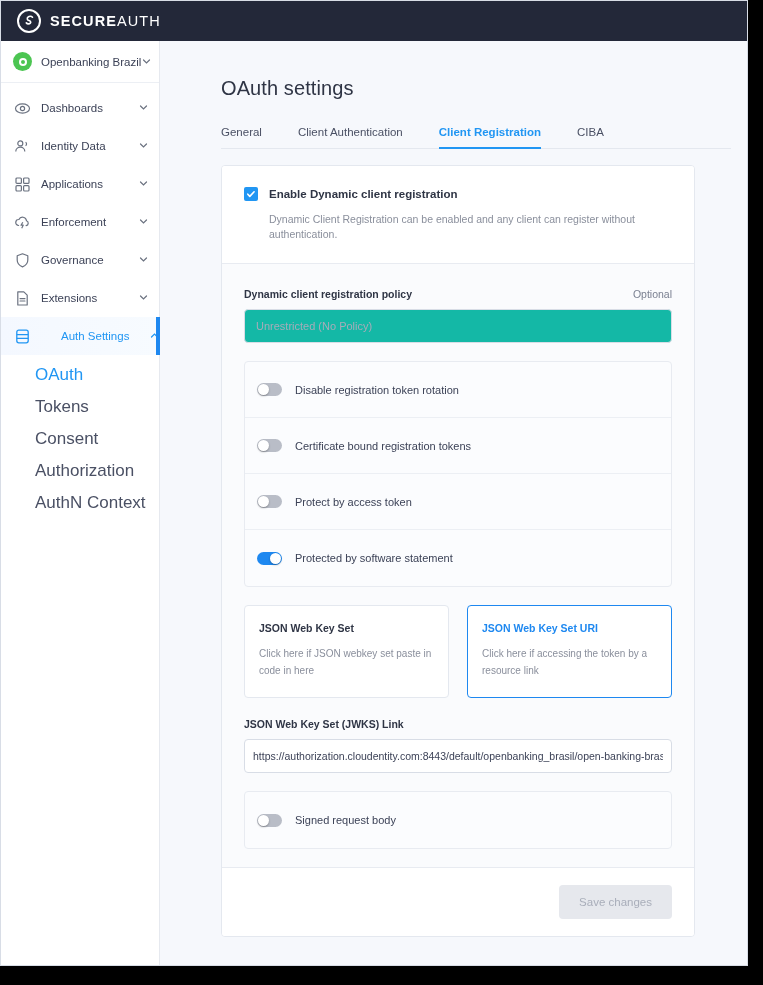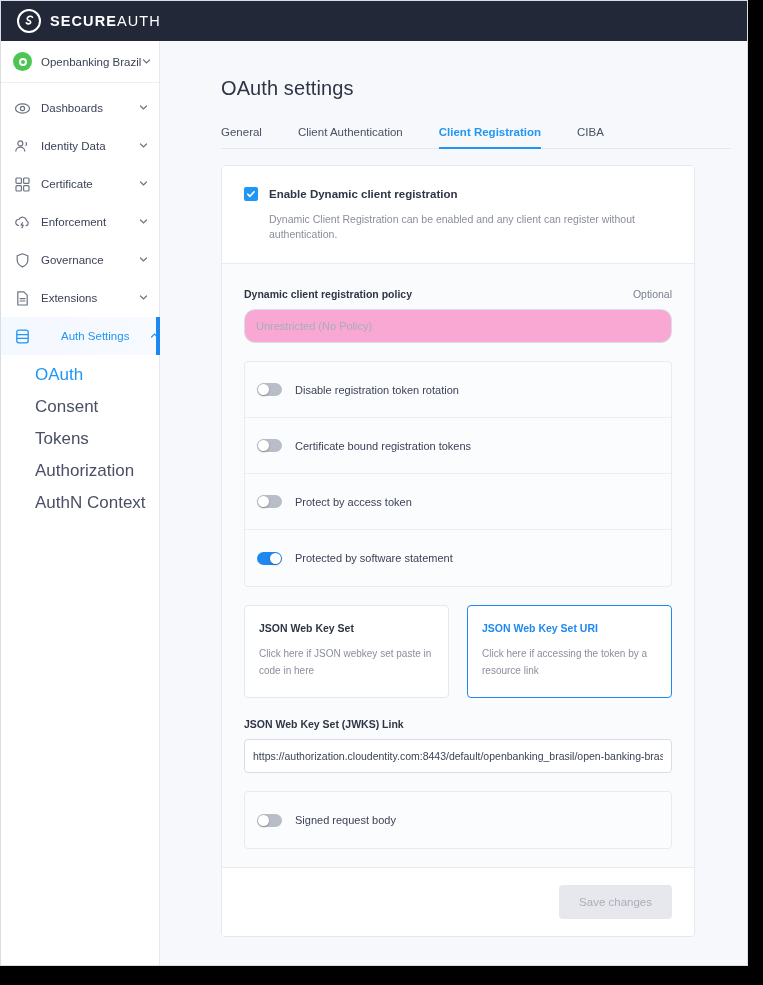--- a/index.html
+++ b/index.html
@@ -218,23 +218,23 @@
     font-weight: 700;
     color: #2f3545;
   }
   .field-optional {
     font-size: 10.5px;
     color: #7a8091;
   }
   .text-input {
     width: 100%;
     height: 34px;
-    background: #f9a8d4;
+    background: #14b8a6;
     border: 1px solid #d8dde6;
-    border-radius: 11px;
+    border-radius: 4px;
     padding: 0 11px;
     font-size: 11px;
     color: #3c4257;
     font-family: "Liberation Sans", sans-serif;
     outline: none;
   }
   .text-input::placeholder { color: #a7acb9; }
 
   .toggle-group {
     margin-top: 18px;
@@ -407,21 +407,21 @@
 
         <div class="nav-item">
           <span class="ico">
             <svg width="17" height="17" viewBox="0 0 17 17">
                 <rect x="2" y="2" width="5.4" height="5.4" rx="1" stroke="currentColor" stroke-width="1.2" fill="none"></rect>
                 <rect x="9.6" y="2" width="5.4" height="5.4" rx="1" stroke="currentColor" stroke-width="1.2" fill="none"></rect>
                 <rect x="2" y="9.6" width="5.4" height="5.4" rx="1" stroke="currentColor" stroke-width="1.2" fill="none"></rect>
                 <rect x="9.6" y="9.6" width="5.4" height="5.4" rx="1" stroke="currentColor" stroke-width="1.2" fill="none"></rect>
               </svg>
           </span>
-          <span class="lbl">Certificate</span>
+          <span class="lbl">Applications</span>
           <span class="chev"><svg width="11" height="11" viewBox="0 0 11 11">
                 <path d="M2.5 4L5.5 7L8.5 4" stroke="currentColor" stroke-width="1.2" fill="none" stroke-linecap="round"></path>
               </svg></span>
         </div>
 
         <div class="nav-item">
           <span class="ico">
             <svg width="17" height="17" viewBox="0 0 17 17">
                 <path d="M4.6 11.5a3 3 0 01.3-6 4 4 0 017.6 1.2 2.6 2.6 0 01-.4 5" stroke="currentColor" stroke-width="1.2" fill="none" stroke-linecap="round"></path>
                 <path d="M8.8 8.2L7 11.2h2.2l-1.5 3" stroke="currentColor" stroke-width="1.2" fill="none" stroke-linejoin="round"></path>
@@ -467,22 +467,22 @@
               </svg>
           </span>
           <span class="lbl">Auth Settings</span>
           <span class="chev" style="color:#2196f3"><svg width="11" height="11" viewBox="0 0 11 11">
                 <path d="M2.5 7L5.5 4L8.5 7" stroke="currentColor" stroke-width="1.2" fill="none" stroke-linecap="round"></path>
               </svg></span>
         </div>
 
         <div class="subnav">
           <div class="subnav-item active">OAuth</div>
+          <div class="subnav-item">Tokens</div>
           <div class="subnav-item">Consent</div>
-          <div class="subnav-item">Tokens</div>
           <div class="subnav-item">Authorization</div>
           <div class="subnav-item">AuthN Context</div>
         </div>
 
       </div>
     </div>
 
     <div class="main">
 
       <div class="page-title">OAuth settings</div>

